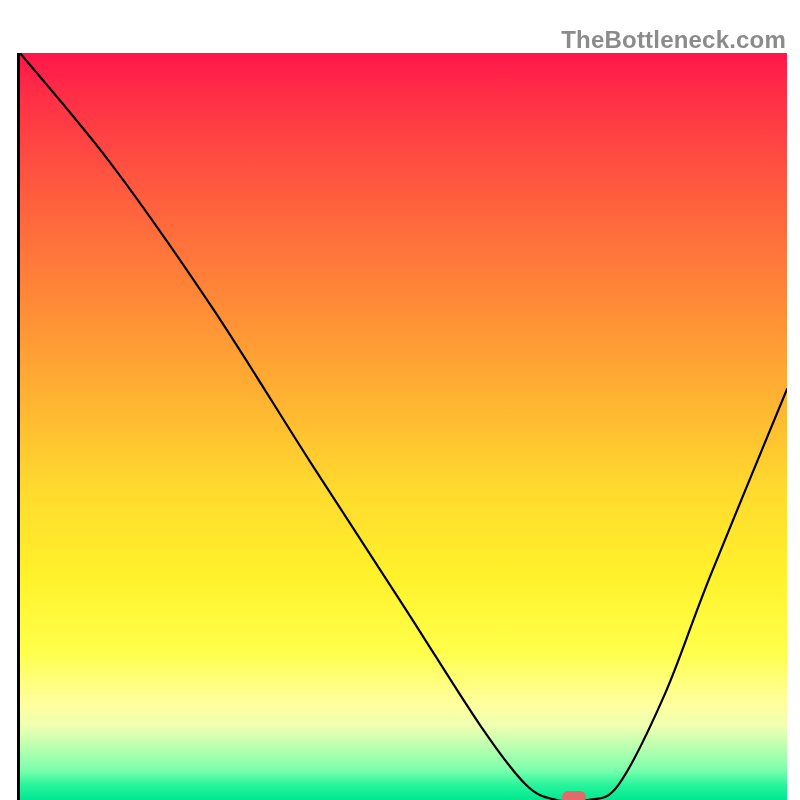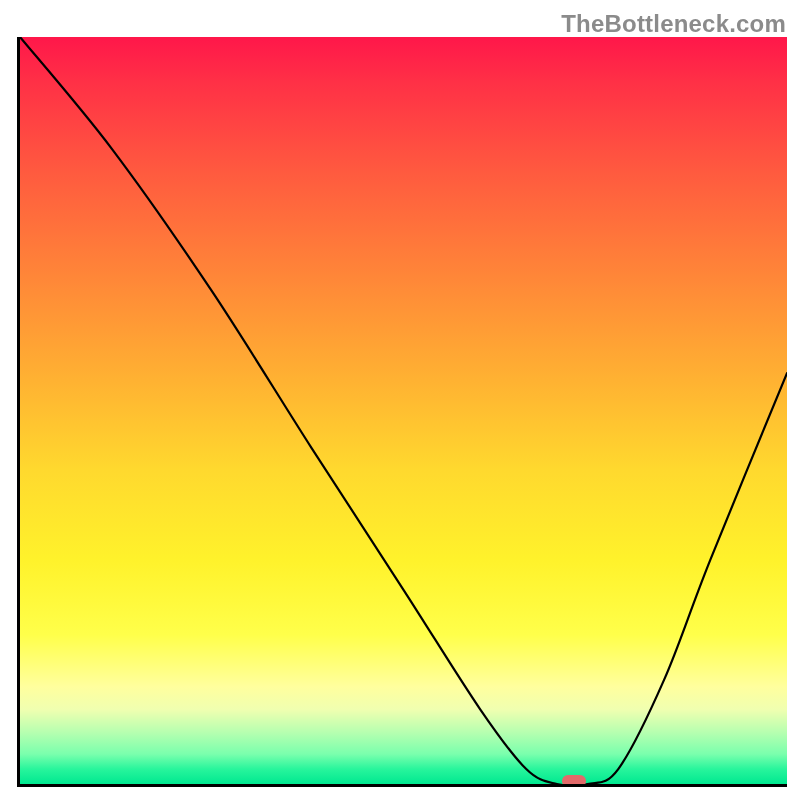--- a/index.html
+++ b/index.html
@@ -1,20 +1,21 @@
 <!DOCTYPE html>
 <html><head>
 <meta charset="utf-8">
 <style>
   * { margin: 0; padding: 0; box-sizing: border-box; }
   html, body { width: 800px; height: 800px; overflow: hidden; background: #fff; }
   .chart-container {
     position: relative;
     width: 800px;
     height: 708px;
+    margin-top: 16px;
   }
   .plot-area {
     position: absolute;
     left: 17px;
     top: 37px;
     width: 770px;
     height: 750px;
     border-left: 3px solid #000;
     border-bottom: 3px solid #000;
     overflow: hidden;

